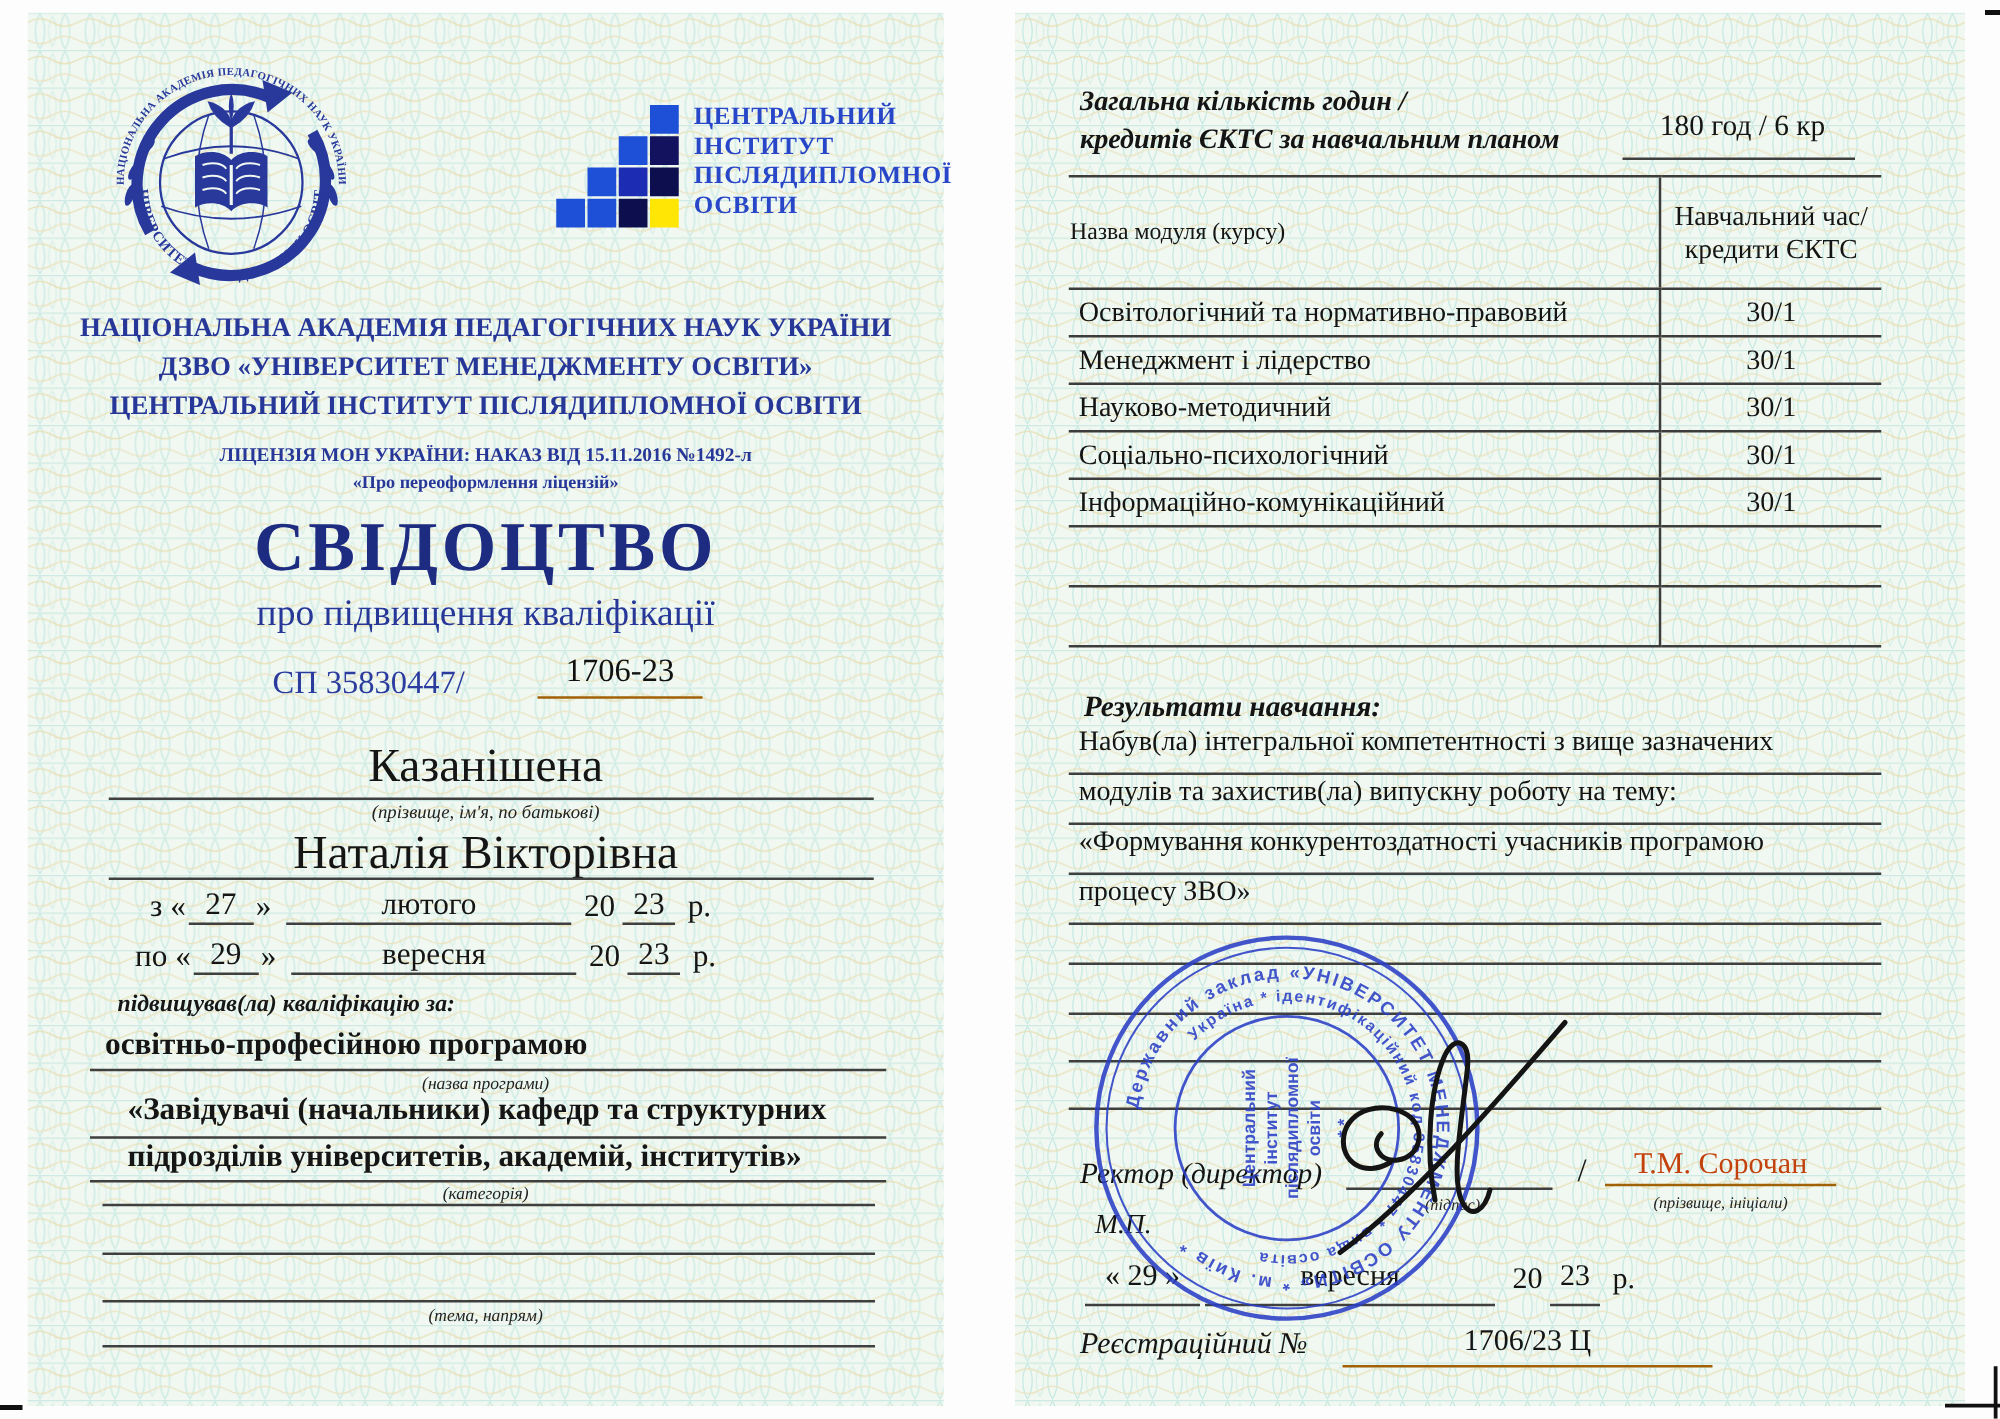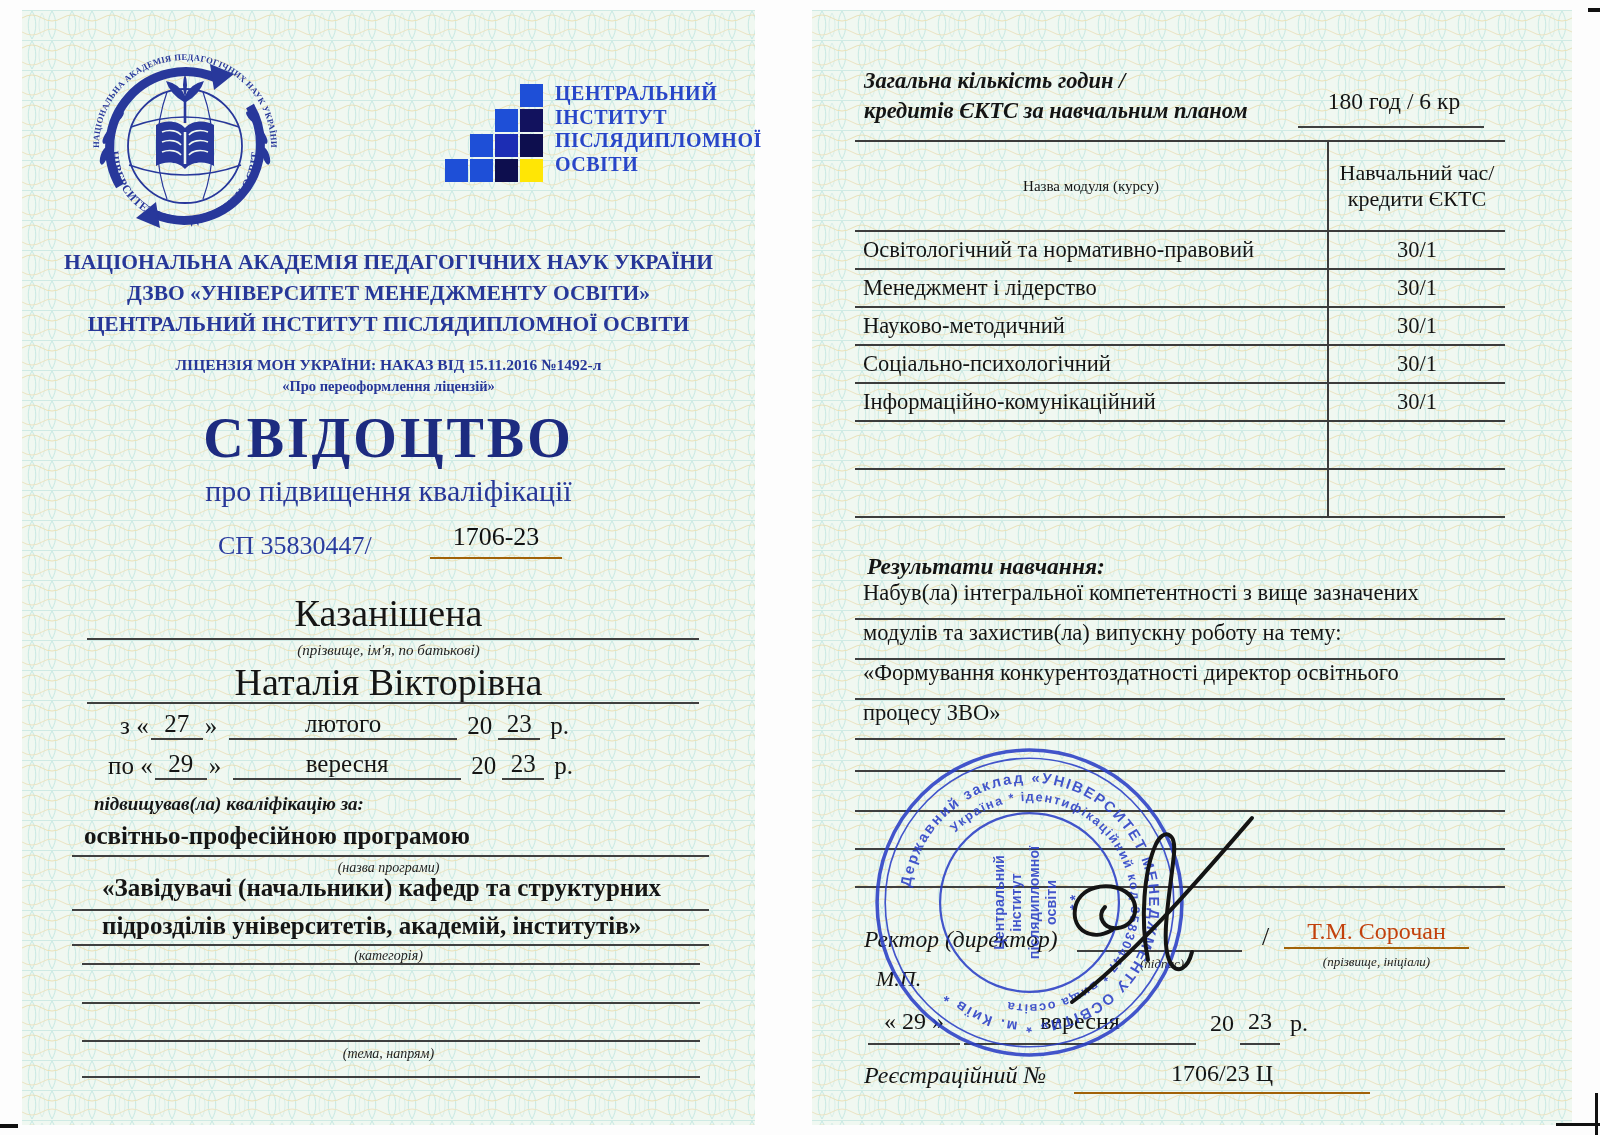--- a/index.html
+++ b/index.html
@@ -30,21 +30,21 @@
   .dr-month{width:228px;text-align:center;border-bottom:2px solid #3f3f3f;margin:0 10px 0 12px;}
   .dr-year{width:42px;text-align:center;border-bottom:2px solid #3f3f3f;margin:0 6px;}
   .dr-suffix{margin-left:4px;}
   .fill-line{position:absolute;z-index:2;font-size:25px;color:#151515;border-bottom:2px solid #3f3f3f;font-weight:bold;}
   
   .tot-label{font-weight:bold;font-style:italic;font-size:22.5px;color:#141414;}
   .modtable{position:absolute;left:43px;top:130px;z-index:2;width:650px;border-collapse:collapse;font-size:22.5px;color:#141414;}
   .modtable th,.modtable td{border-bottom:2px solid #3c3c3c;font-weight:normal;}
   .modtable .c2{border-left:2px solid #3c3c3c;text-align:center;width:168px;}
   .modtable thead th{border-top:2px solid #3c3c3c;}
-  .modtable thead .c1{text-align:center;font-size:15px;height:86px;}
+  .modtable thead .c1{text-align:left;font-size:19px;height:86px;}
   .modtable thead .c2{font-size:22px;line-height:26px;padding:2px 4px;}
   .modtable tbody .c1{padding:4px 4px 4px 8px;height:28px;}
   .modtable tbody tr.empty td{height:38px;}
   .rline{position:absolute;z-index:2;left:43px;width:650px;height:40px;border-bottom:2px solid #3f3f3f;font-size:22.5px;color:#141414;padding-left:8px;box-sizing:border-box;}
   .blank-r{left:43px;width:650px;}
   .sig-label{font-style:italic;font-size:23.5px;color:#141414;}
   .small-cap{font-style:italic;font-size:13px;color:#222;text-align:center;}
   .dgroup{border-bottom:2px solid #3f3f3f;text-align:center;position:absolute;z-index:2;font-size:24px;color:#141414;}
   .plain24{position:absolute;z-index:2;font-size:24px;color:#141414;}
   .crop{position:absolute;background:#111;z-index:9;}
@@ -234,21 +234,21 @@
       <tr class="empty">
           <td class="c1"></td>
           <td class="c2"></td>
         </tr>
     </tbody>
   </table>
 
   <div class="abs ital" style="left:55px;top:543px;font-size:23.5px;font-weight:bold;color:#141414">Результати навчання:</div>
   <div class="rline" style="top:570px">Набув(ла) інтегральної  компетентності з вище зазначених</div>
   <div class="rline" style="top:610px">модулів та захистив(ла) випускну роботу на тему:</div>
-  <div class="rline" style="top:650px">«Формування конкурентоздатності директор освітнього</div>
+  <div class="rline" style="top:650px">«Формування конкурентоздатності учасників програмою</div>
   <div class="rline" style="top:690px">процесу ЗВО»</div>
   <div class="hr blank-r" style="top:760px"></div>
   <div class="hr blank-r" style="top:800px"></div>
   <div class="hr blank-r" style="top:838px"></div>
   <div class="hr blank-r" style="top:876px"></div>
 
   <div class="abs sig-label" style="left:52px;top:916px">Ректор (директор)</div>
   <div class="hr" style="left:265px;top:940px;width:165px;z-index:3"></div>
   <div class="abs small-cap" style="left:285px;top:946px;width:130px">(підпис)</div>
   <div class="abs" style="left:450px;top:912px;font-size:26px;color:#141414">/</div>

